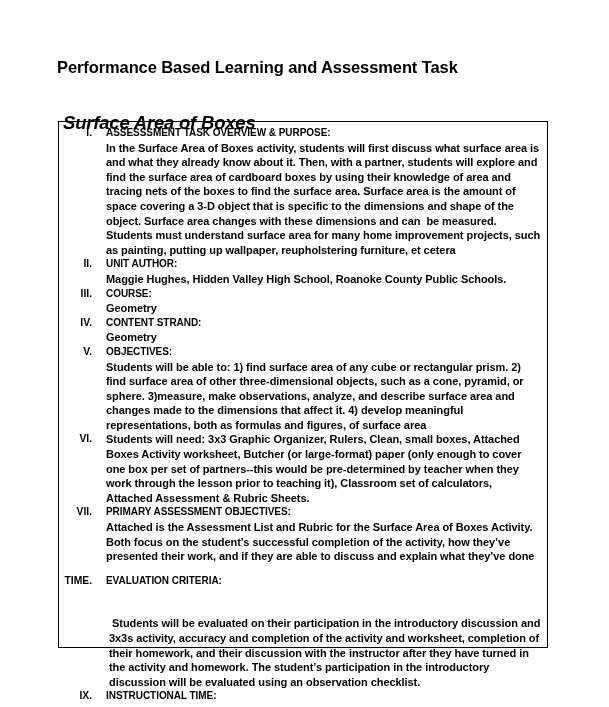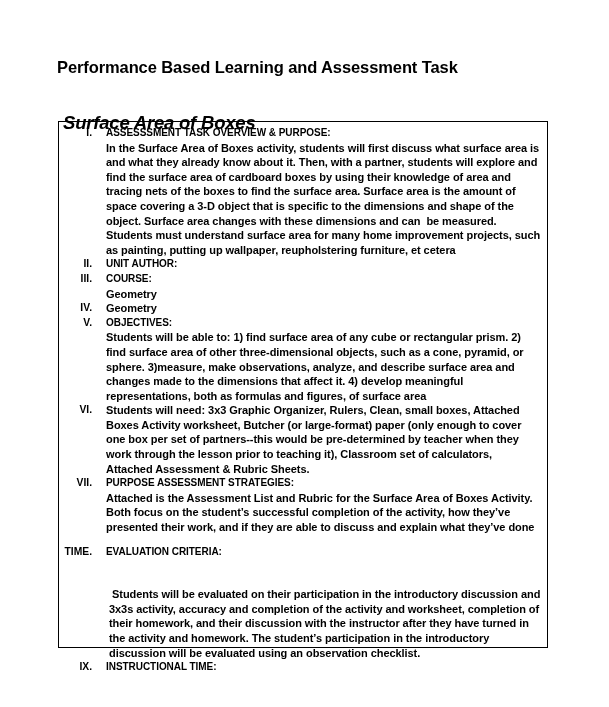--- a/index.html
+++ b/index.html
@@ -113,47 +113,49 @@
 
       <li class="section">
         <span class="numeral">I.</span>
         <div class="heading">ASSESSSMENT TASK OVERVIEW &amp; PURPOSE:</div>
         <div class="body-text">In the Surface Area of Boxes activity, students will first discuss what surface area is and what they already know about it. Then, with a partner, students will explore and find the surface area of cardboard boxes by using their knowledge of area and tracing nets of the boxes to find the surface area. Surface area is the amount of space covering a 3-D object that is specific to the dimensions and shape of the object. Surface area changes with these dimensions and can  be measured. Students must understand surface area for many home improvement projects, such as painting, putting up wallpaper, reupholstering furniture, et cetera</div>
       </li>
 
       <li class="section">
         <span class="numeral">II.</span>
         <div class="heading">UNIT AUTHOR:</div>
+        <div class="body-text">Maggie Hughes, Hidden Valley High School, Roanoke County Public Schools.</div>
       </li>
 
       <li class="section">
         <span class="numeral">III.</span>
         <div class="heading">COURSE:</div>
         <div class="body-text">Geometry</div>
       </li>
 
       <li class="section">
         <span class="numeral">IV.</span>
+        <div class="heading">CONTENT STRAND:</div>
         <div class="body-text">Geometry</div>
       </li>
 
       <li class="section">
         <span class="numeral">V.</span>
         <div class="heading">OBJECTIVES:</div>
         <div class="body-text">Students will be able to: 1) find surface area of any cube or rectangular prism. 2) find surface area of other three-dimensional objects, such as a cone, pyramid, or sphere. 3)measure, make observations, analyze, and describe surface area and changes made to the dimensions that affect it. 4) develop meaningful representations, both as formulas and figures, of surface area</div>
       </li>
 
       <li class="section">
         <span class="numeral">VI.</span>
         <div class="body-text">Students will need: 3x3 Graphic Organizer, Rulers, Clean, small boxes, Attached Boxes Activity worksheet, Butcher (or large-format) paper (only enough to cover one box per set of partners--this would be pre-determined by teacher when they work through the lesson prior to teaching it), Classroom set of calculators, Attached Assessment &amp; Rubric Sheets.</div>
       </li>
 
       <li class="section">
         <span class="numeral">VII.</span>
-        <div class="heading">PURPOSE ASSESSMENT STRATEGIES:</div>
+        <div class="heading">PRIMARY ASSESSMENT OBJECTIVES:</div>
         <div class="body-text">Attached is the Assessment List and Rubric for the Surface Area of Boxes Activity. Both focus on the student’s successful completion of the activity, how they’ve presented their work, and if they are able to discuss and explain what they’ve done</div>
       </li>
 
       <li class="section extra-gap">
         <span class="numeral">TIME.</span>
         <div class="heading">EVALUATION CRITERIA:</div>
         <div class="body-text indented"> Students will be evaluated on their participation in the introductory discussion and 3x3s activity, accuracy and completion of the activity and worksheet, completion of their homework, and their discussion with the instructor after they have turned in the activity and homework. The student’s participation in the introductory discussion will be evaluated using an observation checklist.</div>
       </li>
 
       <li class="section">

